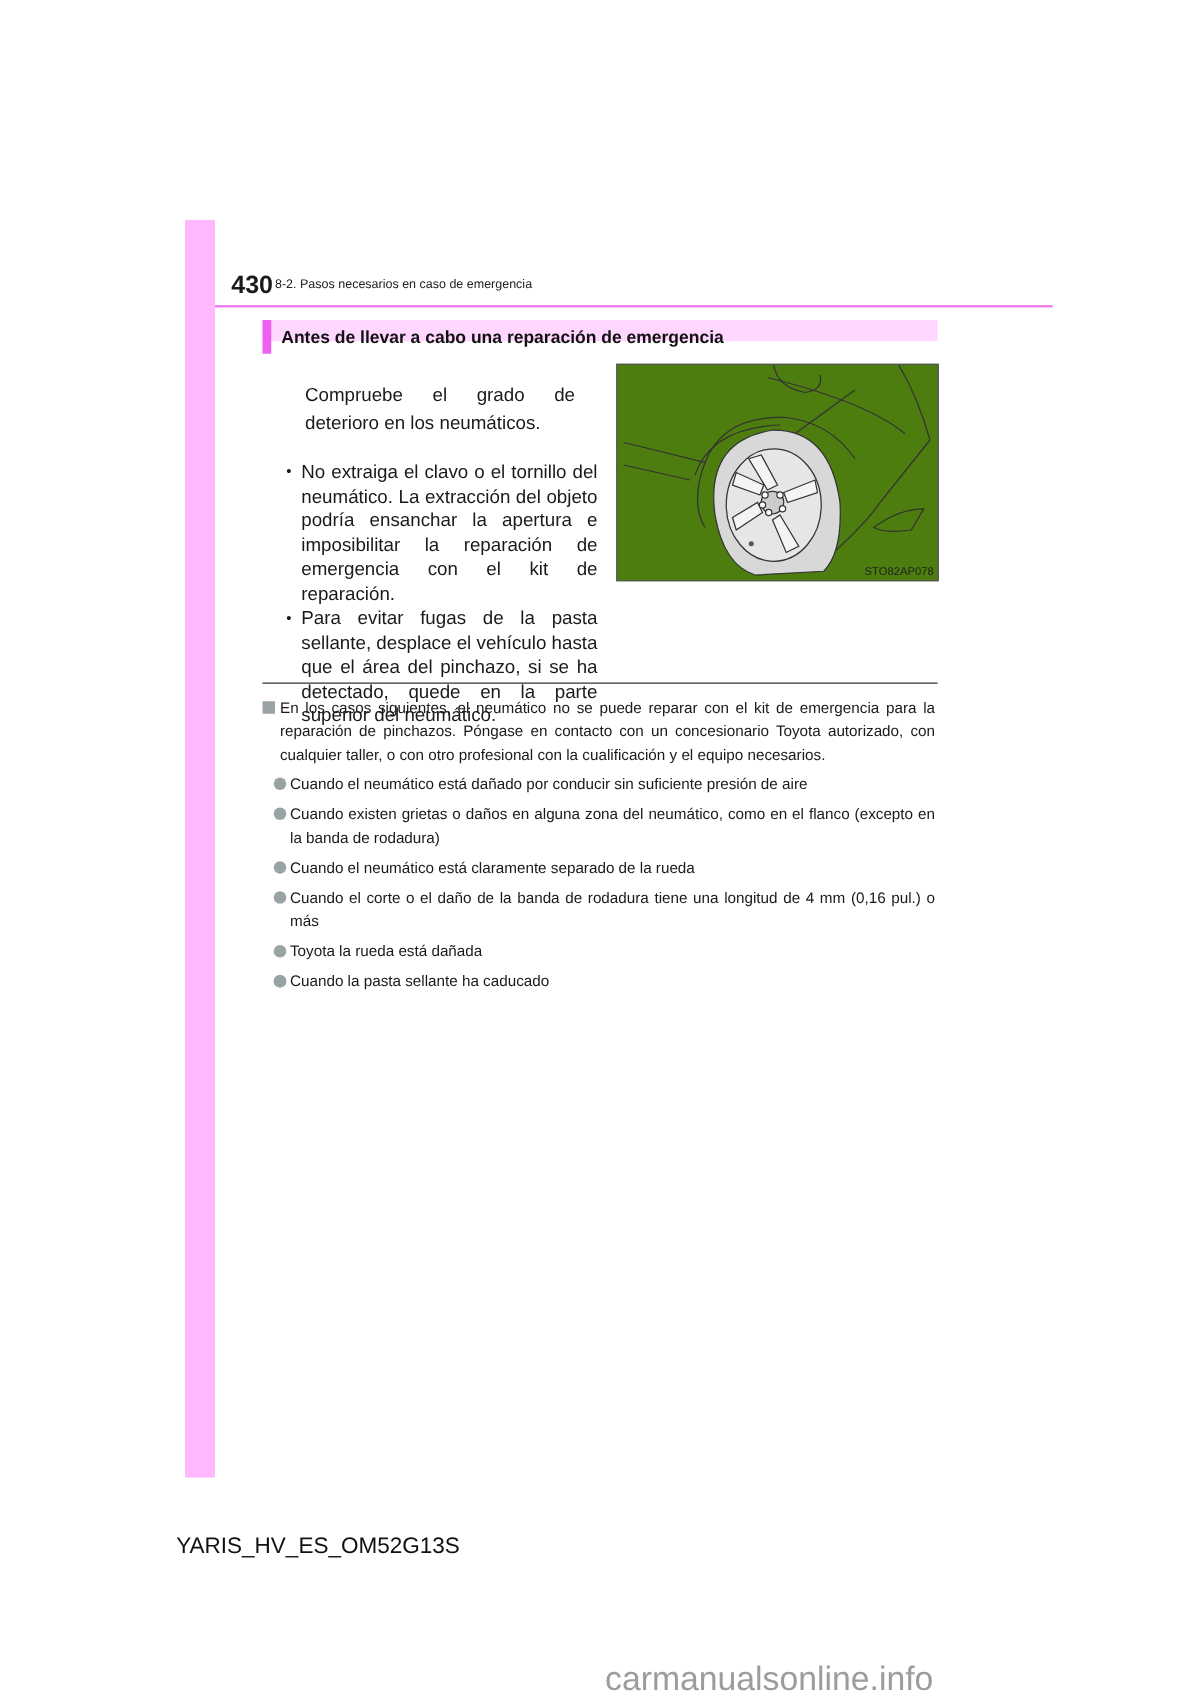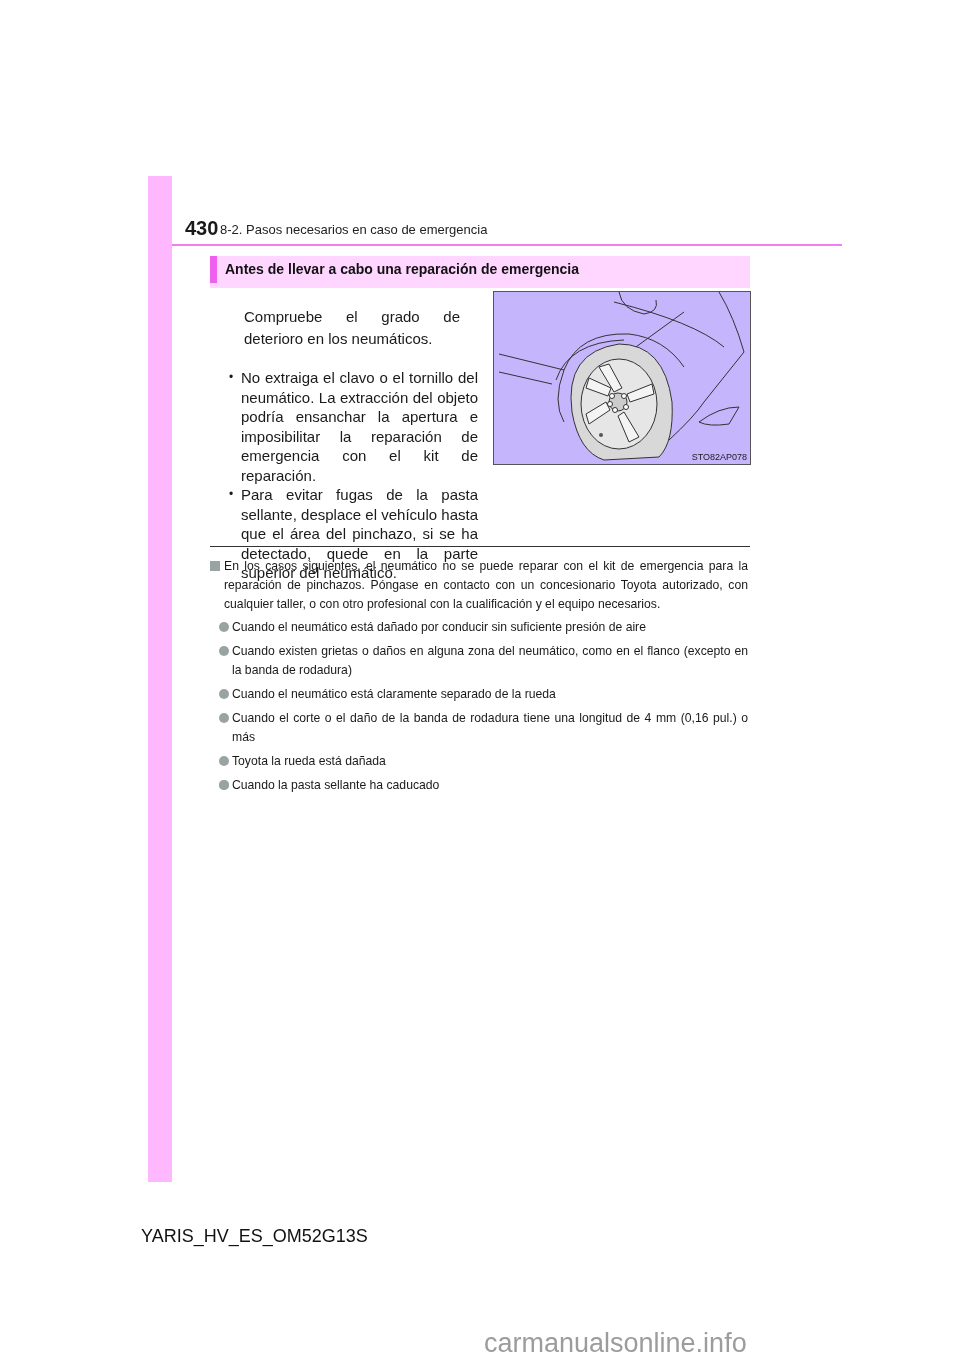--- a/index.html
+++ b/index.html
@@ -1,30 +1,30 @@
 <!DOCTYPE html>
 <html><head>
 <meta charset="utf-8">
 <style>
   html, body { margin:0; padding:0; background:#ffffff; }
   body { width:960px; height:1358px; position:relative; overflow:hidden;
          font-family:"Liberation Sans", sans-serif; color:#1a1a1a; }
   .sidebar { position:absolute; left:148px; top:176px; width:24px; height:1006px; background:#ffb8ff; }
   .page-num { position:absolute; left:185px; top:217px; font-size:20px; font-weight:bold; }
-  .chapter { position:absolute; left:220px; top:222px; font-size:13px; color:#222; }
+  .chapter { position:absolute; left:220px; top:222px; font-size:10px; color:#222; }
   .header-rule { position:absolute; left:172px; top:244px; width:670px; height:2px; background:#f080f0; }
-  .section-bar { position:absolute; left:210px; top:256px; width:540px; height:32px; background:#ffd6ff; }
+  .section-bar { position:absolute; left:210px; top:256px; width:540px; height:17px; background:#ffd6ff; }
   .section-bar .accent { position:absolute; left:0; top:0; width:7px; height:27px; background:#f060f0; }
   .section-bar .title { position:absolute; left:15px; top:5px; font-size:14px; font-weight:bold; color:#111; }
   .intro { position:absolute; left:226px; top:288px; width:252px; font-size:15px; line-height:22px; text-align:justify; }
   .intro p { margin:18px; }
   .intro ul { list-style:none; margin:0; padding:0; }
   .intro li { position:relative; padding-left:15px; text-align:justify; line-height:19.5px; }
   .intro li::before { content:"•"; position:absolute; left:3px; top:0; font-size:12px; }
-  .figure { position:absolute; left:493px; top:291px; width:256px; height:172px; border:1px solid #555; background:#c4b5fd; overflow:hidden; }
+  .figure { position:absolute; left:493px; top:291px; width:256px; height:172px; border:1px solid #555; background:#4d7c0f; overflow:hidden; }
   .figure-code { position:absolute; right:3px; bottom:2px; font-size:9px; color:#222; }
   .divider { position:absolute; left:210px; top:546px; width:540px; height:1px; background:#333; }
   .notes { position:absolute; left:210px; top:557px; width:538px; font-size:12.2px; line-height:19px; }
   .notes .heading { position:relative; padding-left:14px; font-weight:normal; text-align:justify; }
   .notes .heading .sq { position:absolute; left:0; top:4px; width:10px; height:10px; background:#9aa3a3; }
   .notes ul { list-style:none; margin:4px 0 0 0; padding:0; }
   .notes li { position:relative; padding-left:22px; margin-bottom:5px; text-align:justify; }
   .notes li .dot { position:absolute; left:9px; top:4px; width:10px; height:10px; border-radius:50%; background:#9aa3a3; }
   .footer-code { position:absolute; left:141px; top:1226px; font-size:18px; color:#111; }
   .watermark { position:absolute; left:484px; top:1328px; font-size:27px; color:#9c9c9c; }

